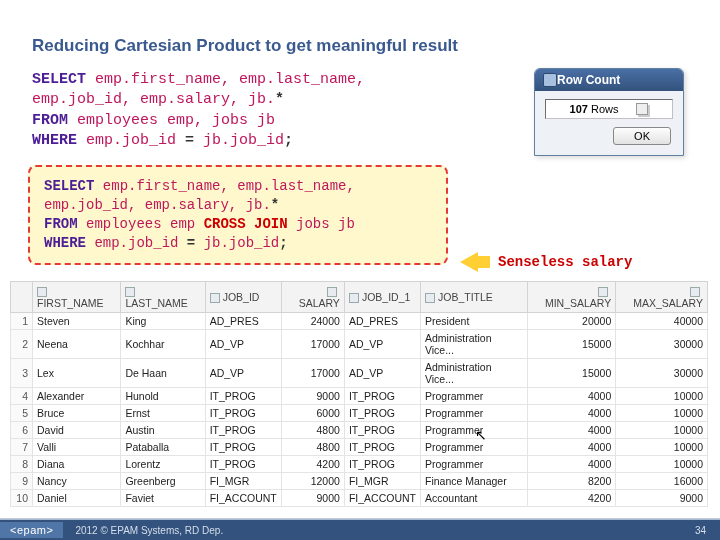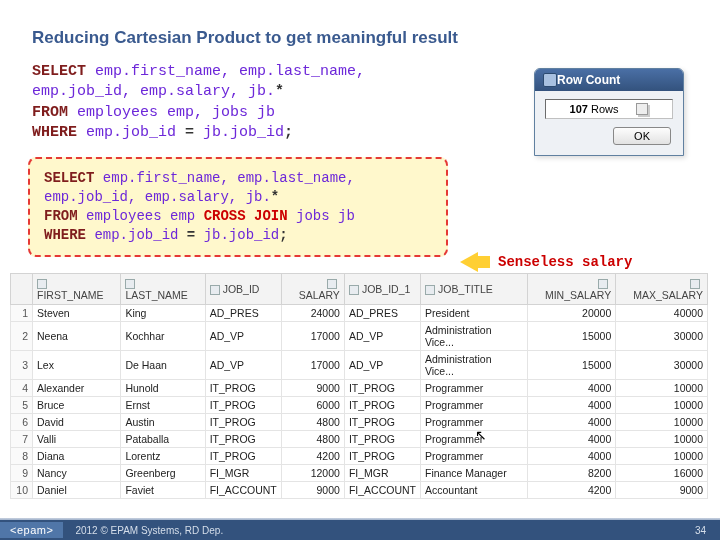--- a/index.html
+++ b/index.html
@@ -1,23 +1,23 @@
 <!DOCTYPE html>
 <html><head>
 <meta charset="utf-8">
 <style>
   * { margin: 0; padding: 0; box-sizing: border-box; }
   body { width: 720px; height: 540px; font-family: Arial, sans-serif; background: #fff; overflow: hidden; position: relative; }
   
-  .slide-title { color: #3a5a8f; font-weight: bold; font-size: 17px; padding: 28px 0 14px 32px; }
+  .slide-title { color: #3a5a8f; font-weight: bold; font-size: 17px; padding: 36px 0 14px 32px; }
   
   .sql-block { font-family: "Courier New", monospace; font-size: 15px; padding-left: 32px; line-height: 1.35; }
-  .kw { color: #7f1d1d; font-weight: bold; text-align: right; }
+  .kw { color: #4c1d95; font-weight: bold; text-align: right; }
   .op { color: #333; font-weight: bold; }
-  .plain { color: #6d28d9; text-align: center; }
+  .plain { color: #be185d; text-align: center; }
   
   .hl-box { border: 2px dashed #e53935; background: #fff8cc; padding: 10px 12px; margin: 14px 0 0 28px; width: 420px; border-radius: 8px; }
   .hl-box .sql-block { padding-left: 2px; font-size: 14px; }
   .cross { color: #cc0000; font-weight: bold; }
   
   .arrow-wrap { position: absolute; left: 460px; top: 252px; display: flex; align-items: center; gap: 8px; }
   .arrow-left { width: 0; height: 0; border-top: 10px solid transparent; border-bottom: 10px solid transparent; border-right: 18px solid #ffcf33; position: relative; }
   .arrow-body { width: 14px; height: 12px; background: #ffcf33; margin-left: -2px; }
   .arrow { display: flex; align-items: center; }
   .sense { color: #cc0000; font-weight: bold; font-family: "Courier New", monospace; font-size: 14px; }

